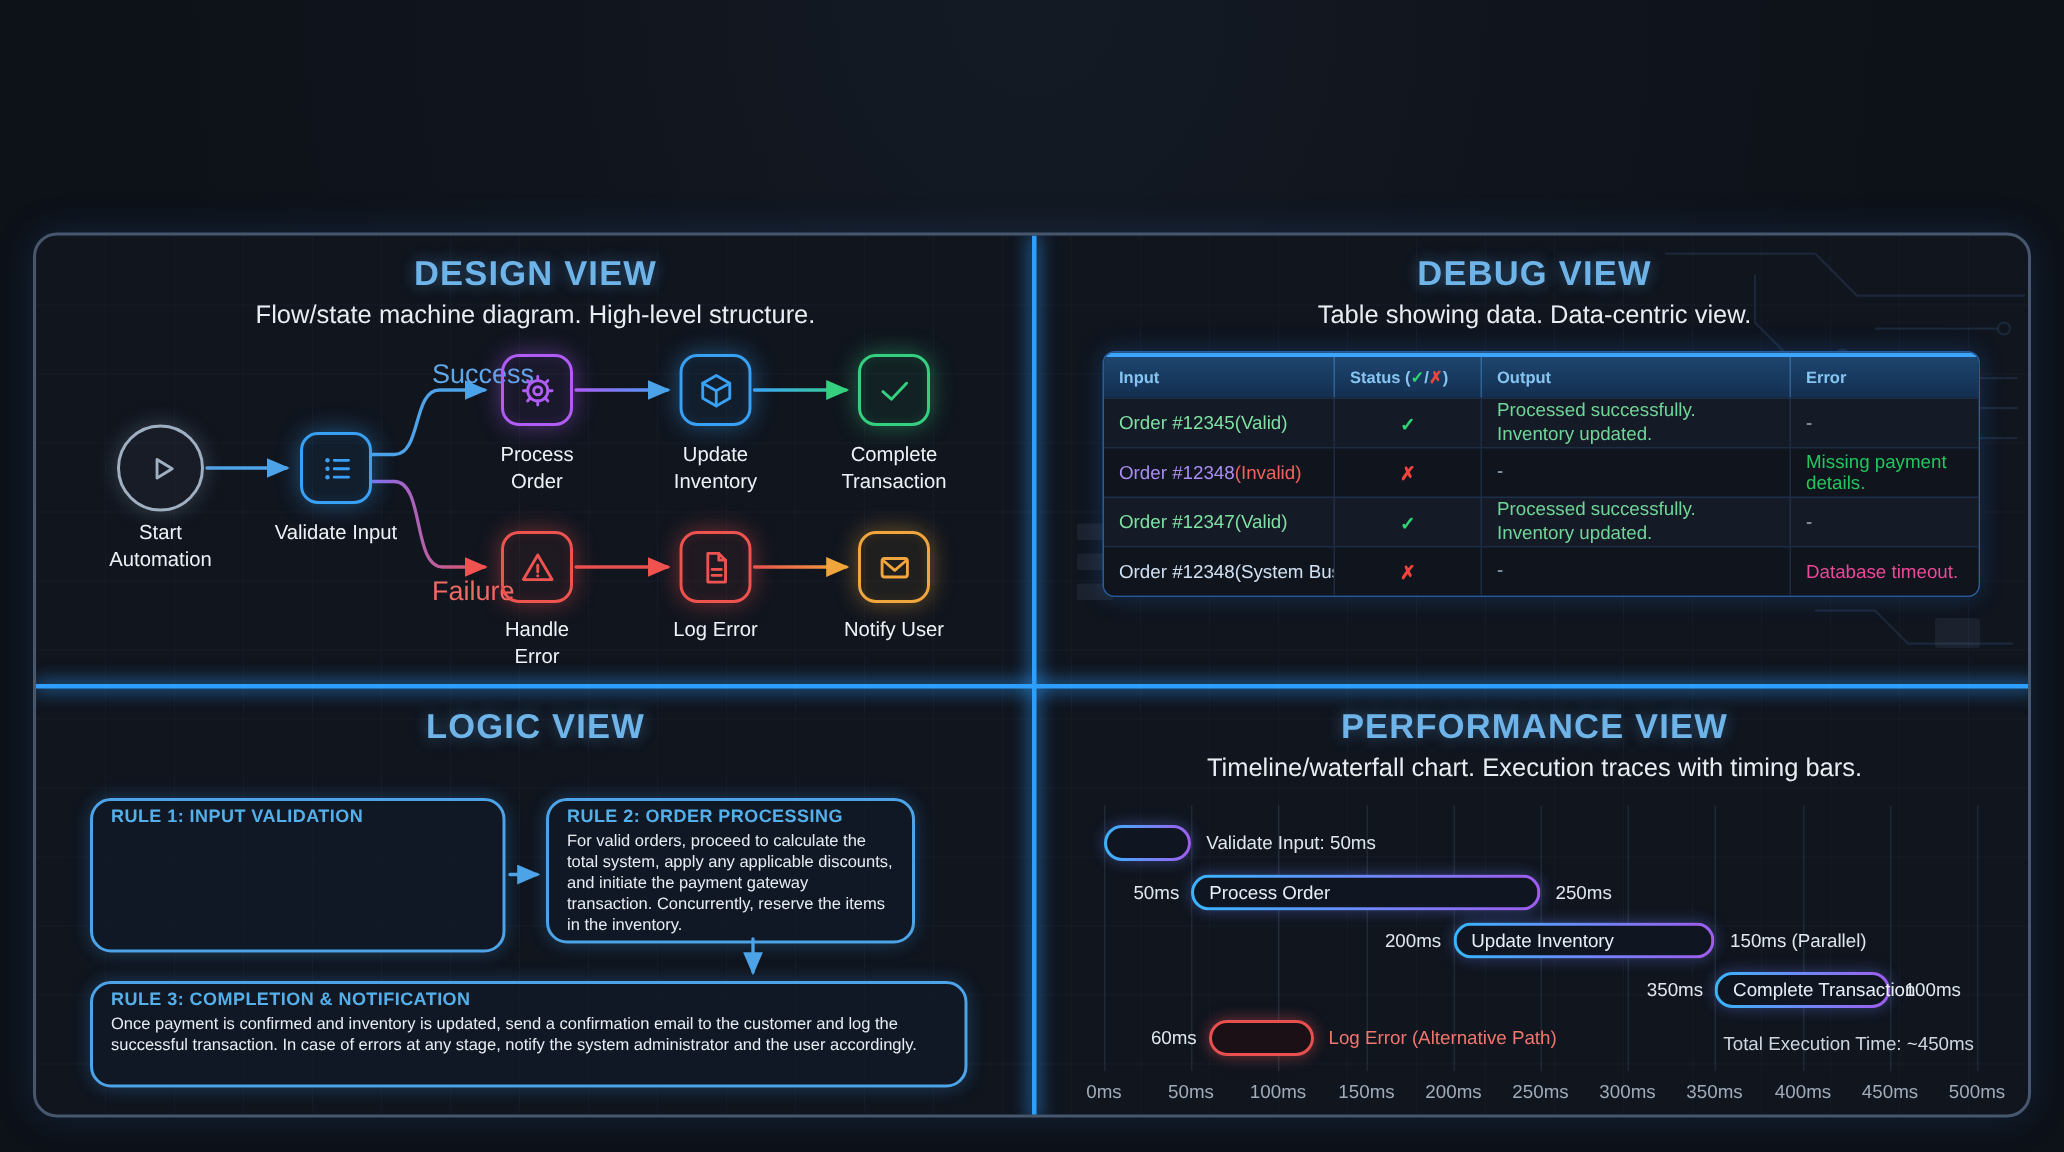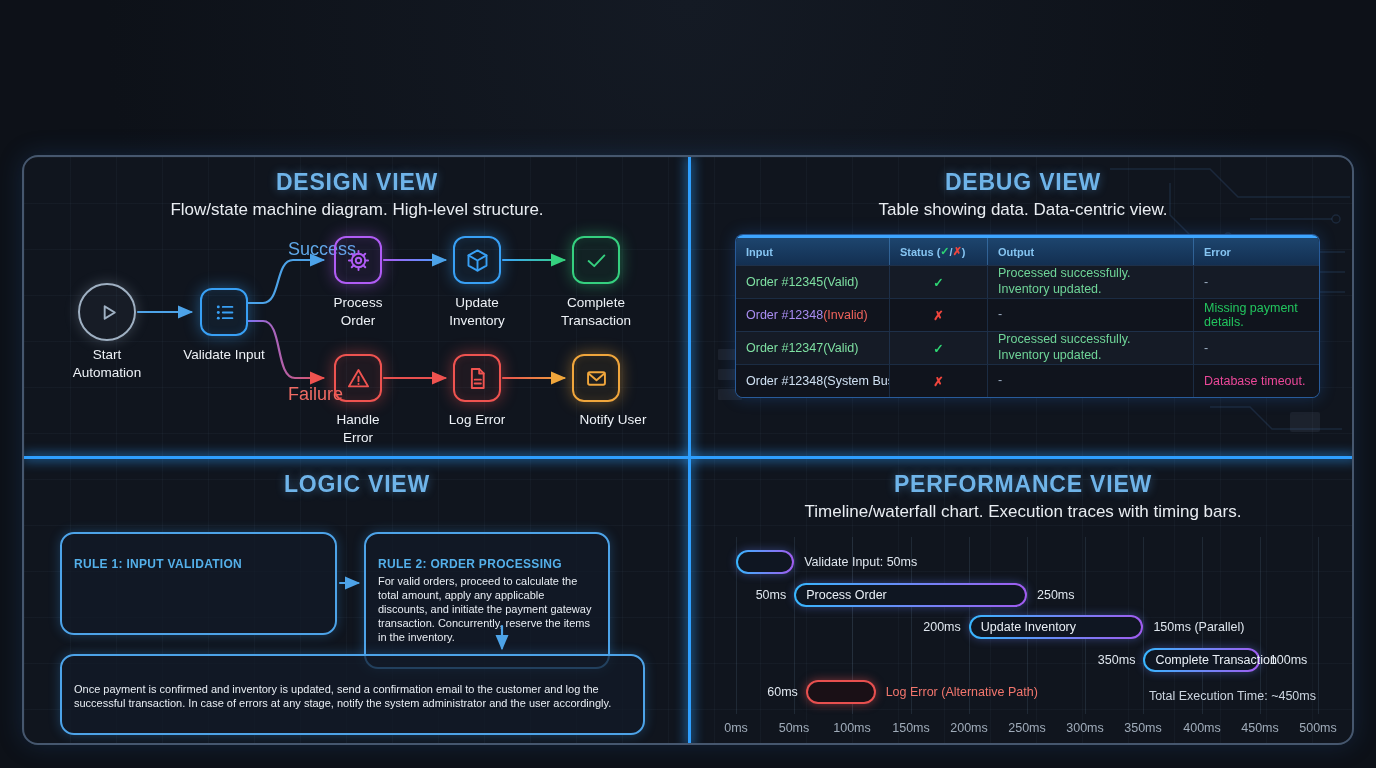--- a/index.html
+++ b/index.html
@@ -79,21 +79,21 @@
     color:#cfd9e6; overflow:hidden; }
   .dbg-row > div + div { border-left:1px solid rgba(50,90,140,0.35); }
   .cell-status { justify-content:center; font-size:17px; font-weight:bold; }
   .cell-output { font-size:11.5px; line-height:1.25; }
   .cell-output span { display:block; }
   .cell-input { white-space:nowrap; }
 
   
   .rule-box { position:absolute; border:2px solid #4da3e8; border-radius:14px;
     background:rgba(18,26,40,0.72); box-shadow:0 0 12px rgba(61,165,255,0.28);
-    padding:23px 12px; }
+    padding:3px 12px; }
   .rule-title { font-size:12px; font-weight:bold; color:#54b0ea; letter-spacing:0.3px; }
   .rule-body { margin-top:3px; font-size:11px; line-height:1.28; color:#e8edf3; }
 
   
   #perf-plot { position:absolute; left:712px; top:380px; width:582px; height:200px; }
   .gridline { position:absolute; top:0; width:1px; height:177px;
     background:rgba(130,160,200,0.14); }
   .axis-label { position:absolute; top:184px; width:60px; text-align:center;
     font-size:12.5px; color:#9fabb9; }
   .pbar { position:absolute; height:24px; border-radius:12px; border:2px solid transparent;
@@ -249,21 +249,21 @@
         </svg>
     </div>
 
     <div class="fnode-label" style="left:38px;top:189px;width:90px">Start Automation</div>
     <div class="fnode-label" style="left:155px;top:189px;width:90px">Validate Input</div>
     <div class="fnode-label" style="left:294px;top:137px;width:80px">Process Order</div>
     <div class="fnode-label" style="left:413px;top:137px;width:80px">Update Inventory</div>
     <div class="fnode-label" style="left:527px;top:137px;width:90px">Complete Transaction</div>
     <div class="fnode-label" style="left:299px;top:254px;width:70px">Handle Error</div>
     <div class="fnode-label" style="left:408px;top:254px;width:90px">Log Error</div>
-    <div class="fnode-label" style="left:544px;top:254px;width:90px">Notify User</div>
+    <div class="fnode-label" style="left:527px;top:254px;width:90px">Notify User</div>
 
     <div class="q-head" style="left:666px;top:12px">
       <div class="q-title">DEBUG VIEW</div>
       <div class="q-sub">Table showing data. Data-centric view.</div>
     </div>
 
     <div class="dbg-table">
       <div class="dbg-header">
         <div>
           <span>Input</span>
@@ -350,23 +350,24 @@
 
     <div class="q-head" style="left:0;top:314px">
       <div class="q-title">LOGIC VIEW</div>
     </div>
 
     <div class="rule-box" style="left:36px;top:375px;width:277px;min-height:103px">
       <div class="rule-title">RULE 1: INPUT VALIDATION</div>
     </div>
     <div class="rule-box" style="left:340px;top:375px;width:246px;min-height:92px">
       <div class="rule-title">RULE 2: ORDER PROCESSING</div>
-      <div class="rule-body">For valid orders, proceed to calculate the total amount, apply any applicable discounts, and initiate the payment gateway transaction. Concurrently, reserve the items in the inventory.</div>
+      <div class="rule-body">For valid orders, proceed to calculate the total system, apply any applicable discounts, and initiate the payment gateway transaction. Concurrently, reserve the items in the inventory.</div>
     </div>
     <div class="rule-box" style="left:36px;top:497px;width:585px;min-height:71px">
+      <div class="rule-title">RULE 3: COMPLETION &amp; NOTIFICATION</div>
       <div class="rule-body">Once payment is confirmed and inventory is updated, send a confirmation email to the customer and log the successful transaction. In case of errors at any stage, notify the system administrator and the user accordingly.</div>
     </div>
 
     <svg class="flow-svg" style="left:0;top:300px" width="666" height="290" viewBox="0 0 666 290">
       <defs>
         <marker id="mk-blue2" markerWidth="8" markerHeight="8" refX="6" refY="3" orient="auto">
           <path d="M0,0 L7,3 L0,6 Z" fill="#4da3e8"></path>
           </marker>
       </defs>
       <g fill="none" stroke="#4da3e8" stroke-width="2.2" stroke-linecap="round">

